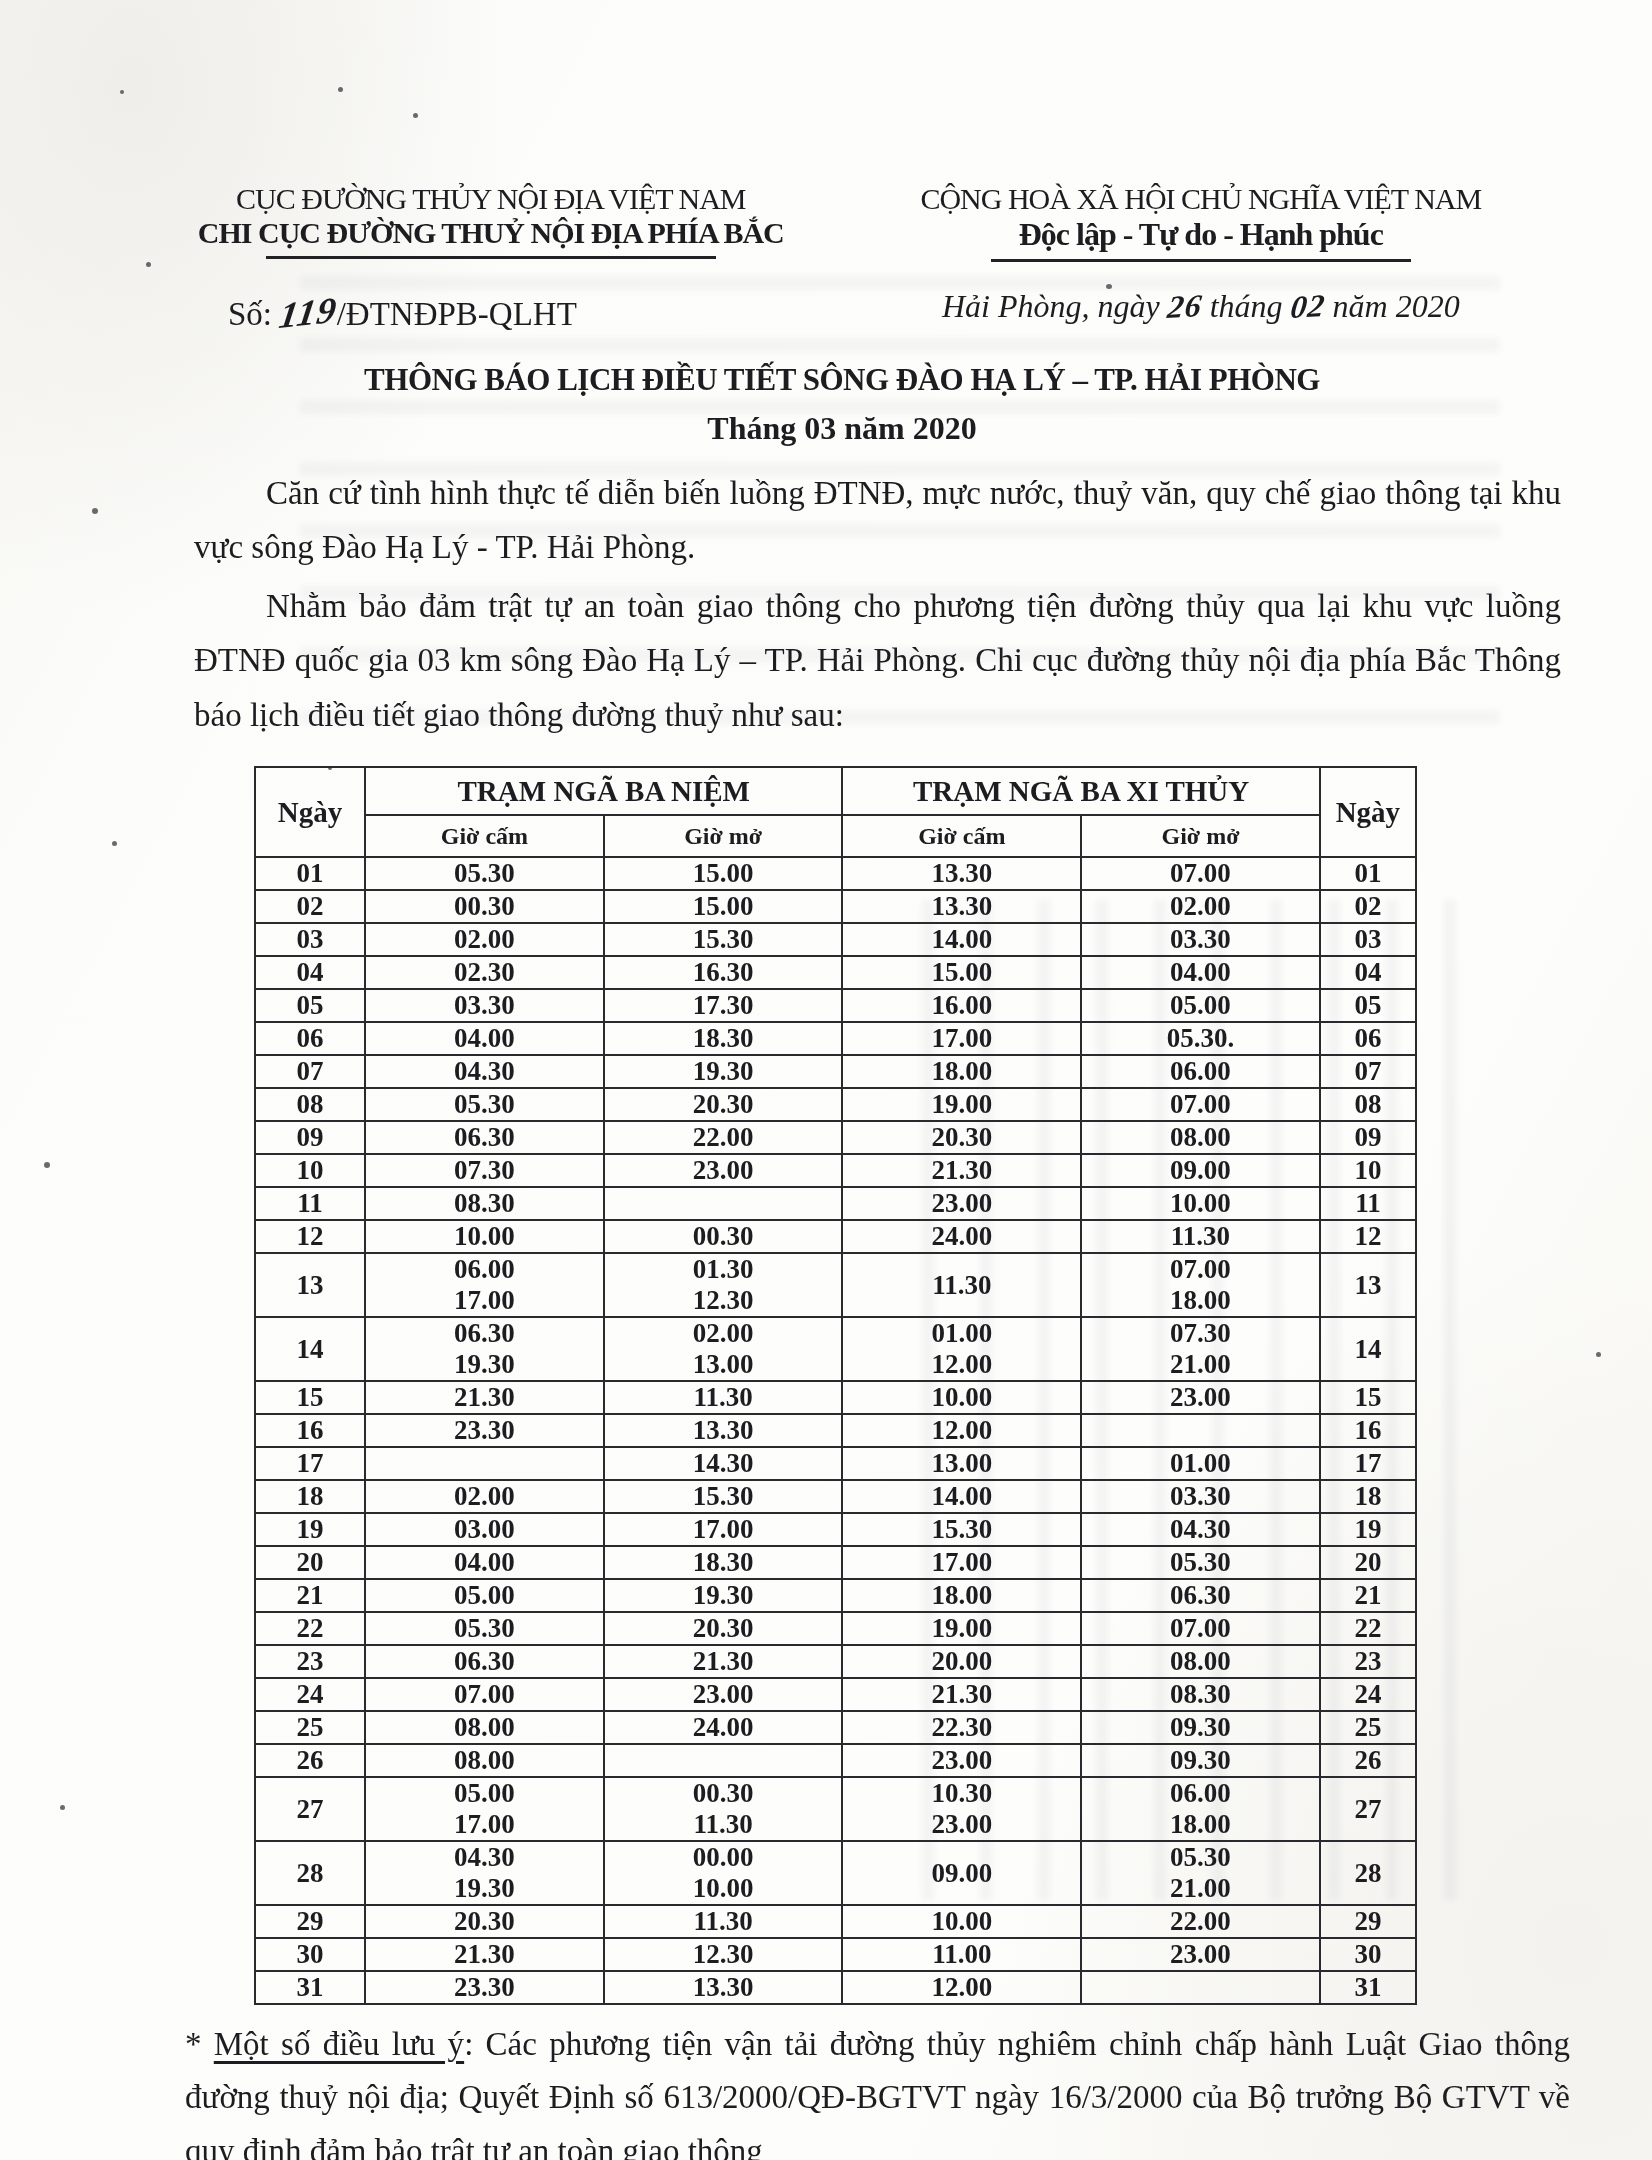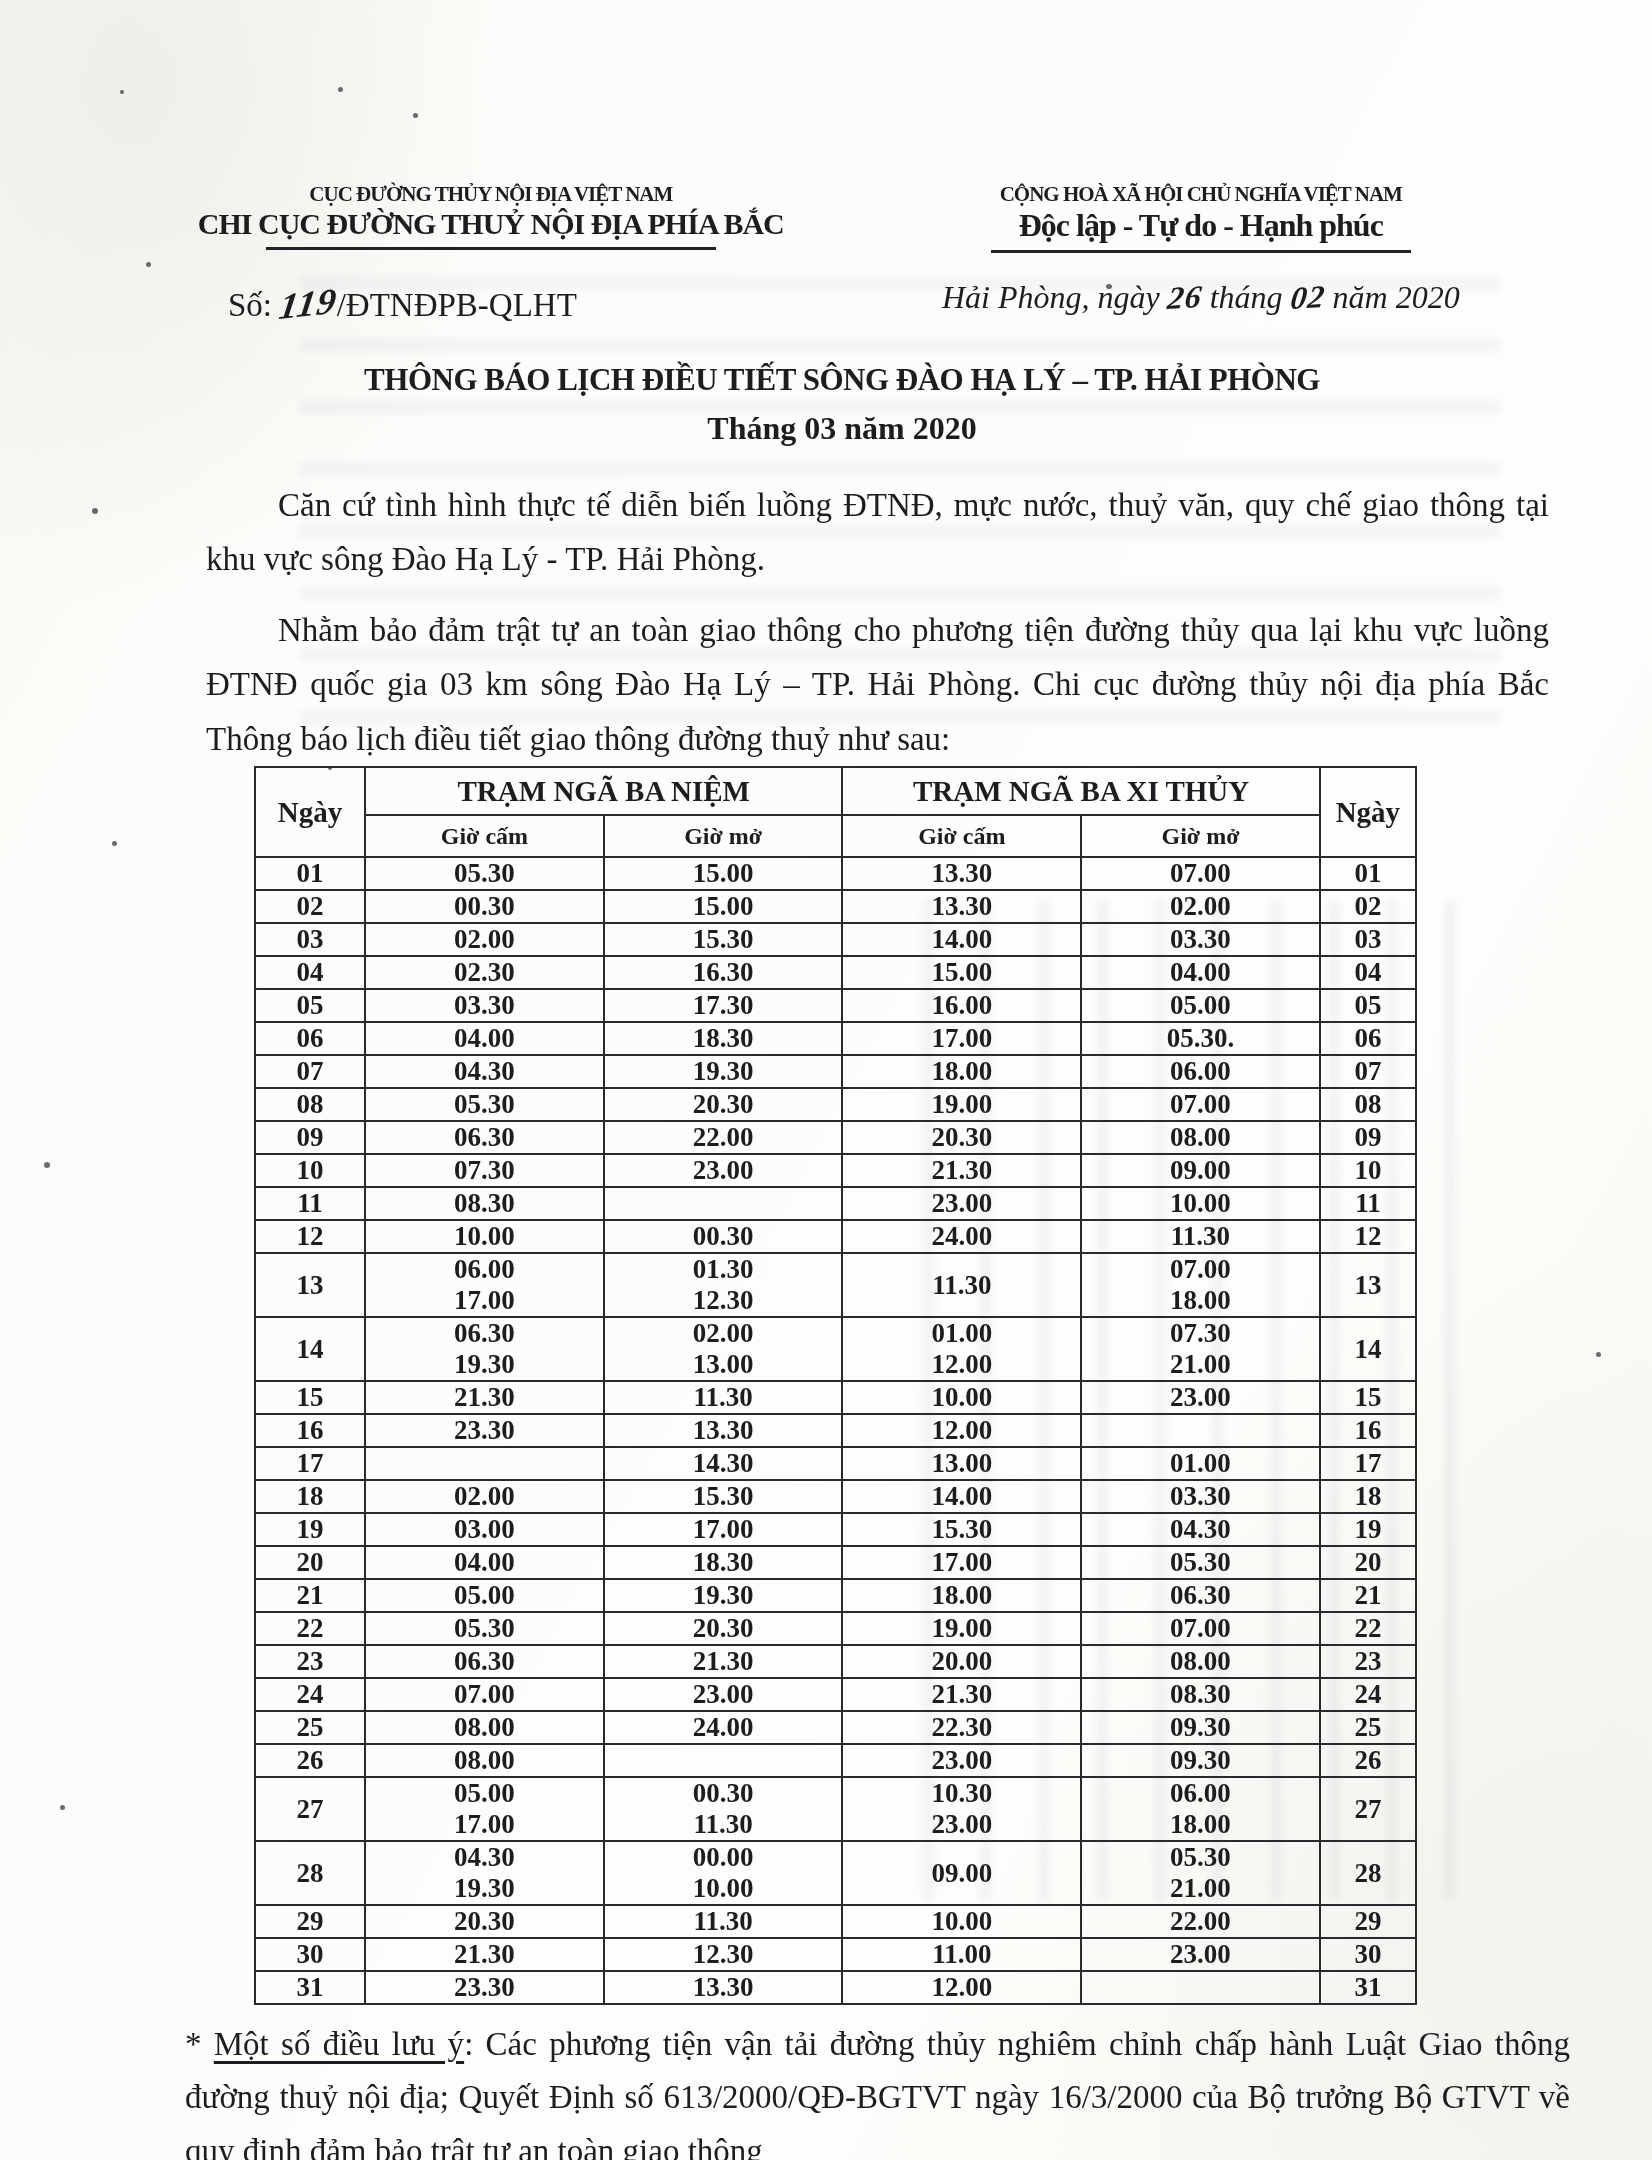--- a/index.html
+++ b/index.html
@@ -22,42 +22,42 @@
     background:repeating-linear-gradient(0deg, transparent 0 26px, #46506b 26px 40px, transparent 40px 62px);
   }
   .bleed.vert {
     background:repeating-linear-gradient(90deg, transparent 0 22px, #46506b 22px 34px, transparent 34px 58px);
     opacity:.05;
   }
   
   .header { position:absolute; top:182px; left:150px; width:1420px; display:flex; }
   .header-left  { width:48%; text-align:center; }
   .header-right { width:52%; text-align:center; }
-  .h-line1 { font-size:21px; font-weight:bold; letter-spacing:-1px; }
+  .h-line1 { font-size:30px; font-weight:normal; letter-spacing:-1px; }
   .h-line2 { font-size:30px; font-weight:bold; letter-spacing:-1px; }
   .h-rule  { height:3px; background:#222226; margin:6px auto 0 auto; }
   .rule-left  { width:450px; }
   .rule-right { width:420px; }
   .motto { font-size:32px; }
   .so-line { margin-top:32px; font-size:33px; text-align:left; padding-left:78px; }
   .date-line { margin-top:26px; font-size:32px; font-style:italic; }
   .hand {
     display:inline-block; font-style:italic; font-weight:bold;
     transform:skewX(-14deg) rotate(-6deg);
     font-size:1.12em; letter-spacing:1px;
   }
   .hand-small { transform:skewX(-10deg) rotate(-3deg); font-size:1.0em; }
   
   .title-block { position:absolute; top:362px; left:16px; width:100%; text-align:center; }
   .title-1 { font-size:31px; font-weight:bold; letter-spacing:-0.5px; }
   .title-2 { font-size:32px; font-weight:bold; margin-top:12px; }
   
   .body-text { position:absolute; top:462px; left:190px; width:1375px;
                font-size:33px; line-height:1.65; text-align:justify; }
-  .body-text p { margin:16px; text-indent:72px; }
+  .body-text p { margin:4px; text-indent:72px; }
   
   .schedule { position:absolute; top:766px; left:254px; width:1163px;
               border-collapse:collapse; table-layout:fixed; }
   .schedule th, .schedule td {
     border:2px solid #2a2a2e; text-align:center; vertical-align:middle;
     padding:0; white-space:pre-line;
   }
   .schedule th { font-size:29px; font-weight:bold; }
   .schedule .sub th { font-size:24px; height:40px; }
   .schedule thead tr:first-child th { height:46px; }

